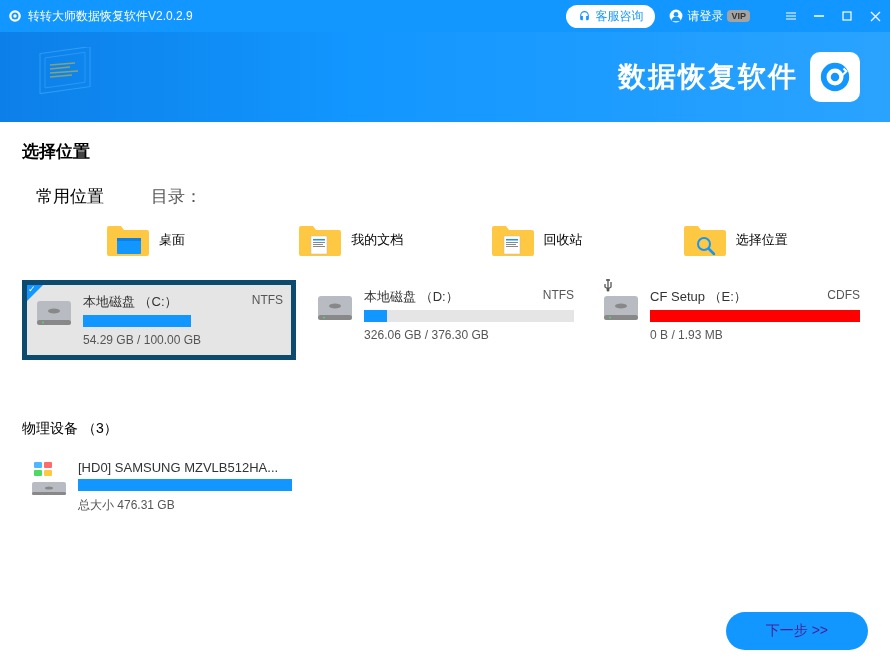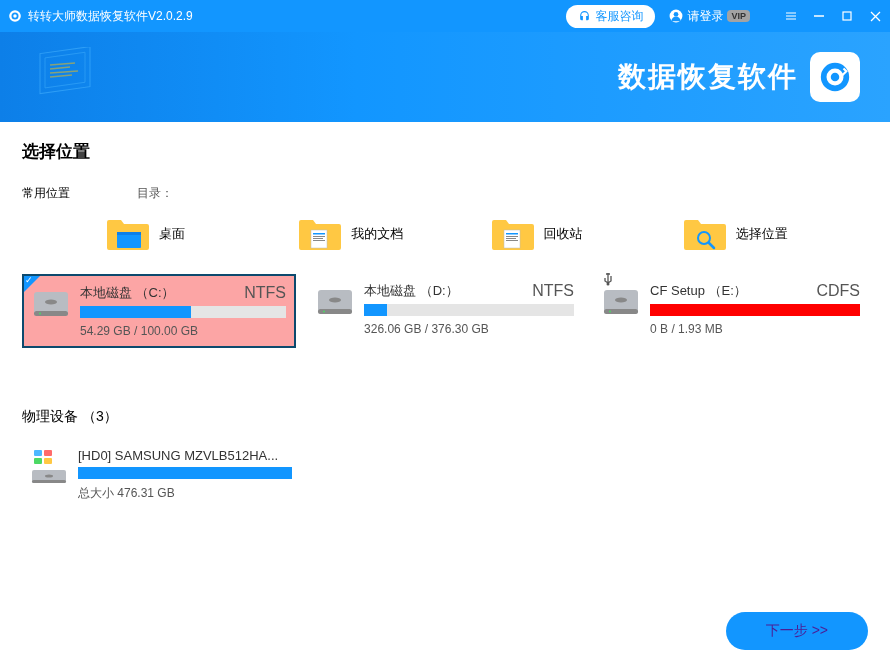--- a/index.html
+++ b/index.html
@@ -16,40 +16,40 @@
     .window-btn { width: 14px; height: 14px; display: flex; align-items: center; justify-content: center; cursor: pointer; color: #fff; font-size: 13px; }
     
     .banner { height: 90px; background: linear-gradient(90deg, #0d7fe8 0%, #1296ff 40%, #2aa3ff 100%); position: relative; display: flex; align-items: center; justify-content: flex-end; padding-right: 30px; }
     .banner-art { position: absolute; left: 30px; top: 15px; }
     .banner-title { color: #fff; font-size: 28px; font-weight: bold; letter-spacing: 2px; margin-right: 12px; }
     .banner-logo { width: 50px; height: 50px; background: #fff; border-radius: 10px; display: flex; align-items: center; justify-content: center; }
     
     .content { padding: 18px 22px; }
     .page-title { font-size: 17px; font-weight: bold; margin-bottom: 22px; }
     
-    .section-row { display: flex; align-items: center; margin-bottom: 14px; font-size: 12px; }
+    .section-row { display: flex; align-items: center; margin-bottom: 14px; font-size: 17px; margin-left: 14px; }
     .section-label { width: 115px; }
     .section-sub { color: #555; }
     
     .common-locations { display: flex; gap: 8px; margin-bottom: 22px; }
     .loc-item { display: flex; align-items: center; gap: 10px; cursor: pointer; width: 218px; }
     .loc-item:first-child { margin-left: 85px; }
     .loc-label { font-size: 13px; }
     
     .section-title { font-size: 14px; margin-bottom: 14px; }
     
     .partitions { display: flex; gap: 12px; margin-bottom: 28px; }
     .part-card { width: 278px; padding: 8px; display: flex; gap: 10px; position: relative; }
-    .part-card.selected { background: #fca5a5; border: 2px solid #0c4a6e; }
+    .part-card.selected { background: #e5e5e5; border: 5px solid #0c4a6e; }
     .check-mark { position: absolute; top: 0; left: 0; width: 0; height: 0; border-style: solid; border-width: 16px 16px 0 0; border-color: #1296ff transparent transparent transparent; }
     .check-mark::after { content: "✓"; position: absolute; top: -17px; left: 1px; color: #fff; font-size: 9px; }
     .part-info { flex: 1; }
     .part-header { display: flex; justify-content: space-between; font-size: 13px; margin-bottom: 4px; }
     .part-name { color: #333; }
-    .part-fs { color: #555; font-size: 16px; }
+    .part-fs { color: #555; font-size: 12px; }
     .part-bar { height: 12px; background: #e5e5e5; position: relative; margin-bottom: 6px; }
     .part-fill { height: 100%; }
     .part-size { font-size: 12px; color: #555; }
     
     .usb-icon { width: 16px; height: 14px; position: absolute; top: -2px; left: 6px; }
     
     .devices { margin-top: 60px; }
     .dev-card { width: 278px; padding: 8px; display: flex; gap: 10px; margin-left: 0; }
     
     .next-btn { position: absolute; bottom: 20px; right: 22px; background: #1296ff; color: #4c1d95; border: none; border-radius: 20px; padding: 10px 40px; font-size: 14px; cursor: pointer; }

